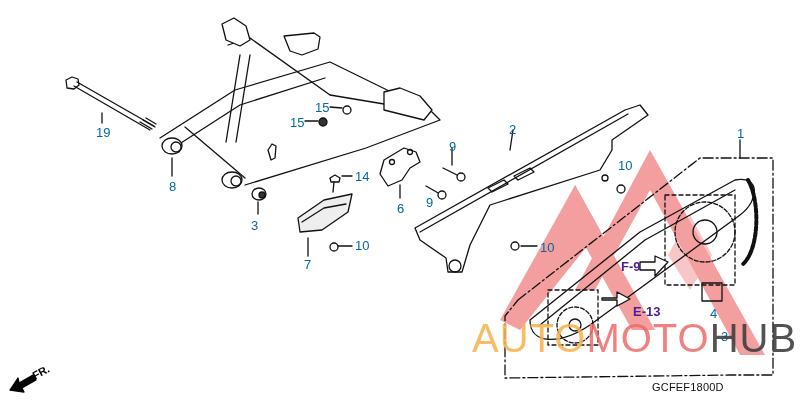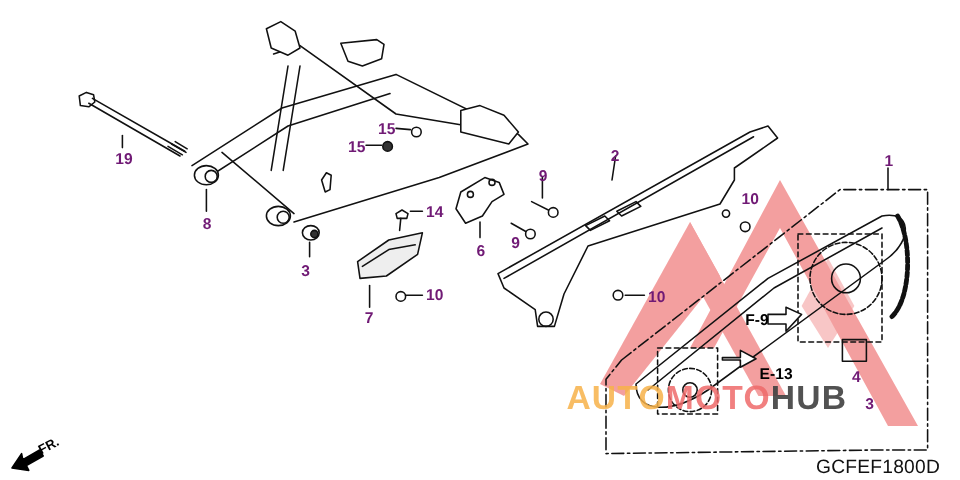--- a/index.html
+++ b/index.html
@@ -1,22 +1,22 @@
 <!DOCTYPE html>
 <html><head>
 <meta charset="utf-8">
 <style>
   html,body{margin:0;padding:0;background:#fff;}
   body{width:800px;height:400px;position:relative;overflow:hidden;font-family:"Liberation Sans",sans-serif;}
   svg.diagram{position:absolute;left:0;top:0;}
-  .callout{position:absolute;font-size:13px;color:#701a75;line-height:1;font-weight:bold;}
-  .ref{position:absolute;font-weight:bold;font-size:13px;color:#000000;}
-  .code{position:absolute;font-size:16px;color:#111;letter-spacing:0.2px;margin-left:28px;}
+  .callout{position:absolute;font-size:13px;color:#0369a1;line-height:1;}
+  .ref{position:absolute;font-weight:bold;font-size:13px;color:#4c1d95;}
+  .code{position:absolute;font-size:11px;color:#111;letter-spacing:0.2px;}
   .fr{position:absolute;font-weight:bold;font-size:11px;color:#000;transform:rotate(-28deg);}
-  .wm{position:absolute;font-weight:bold;font-size:28px;letter-spacing:1px;line-height:1;}
+  .wm{position:absolute;font-weight:normal;font-size:40px;letter-spacing:1px;line-height:1;}
 </style>
 </head>
 <body>
 
 <svg class="diagram" width="800" height="400" viewBox="0 0 800 400" fill="none" stroke="#111" stroke-width="1.3" stroke-linejoin="round" stroke-linecap="round">
 
   <g>
     <path d="M66 80 l6-3 6 2 1 6 -5 4 -7-1z" fill="#fff"></path>
     <path d="M74 86 L150 130"></path>
     <path d="M77 82 L154 126"></path>

